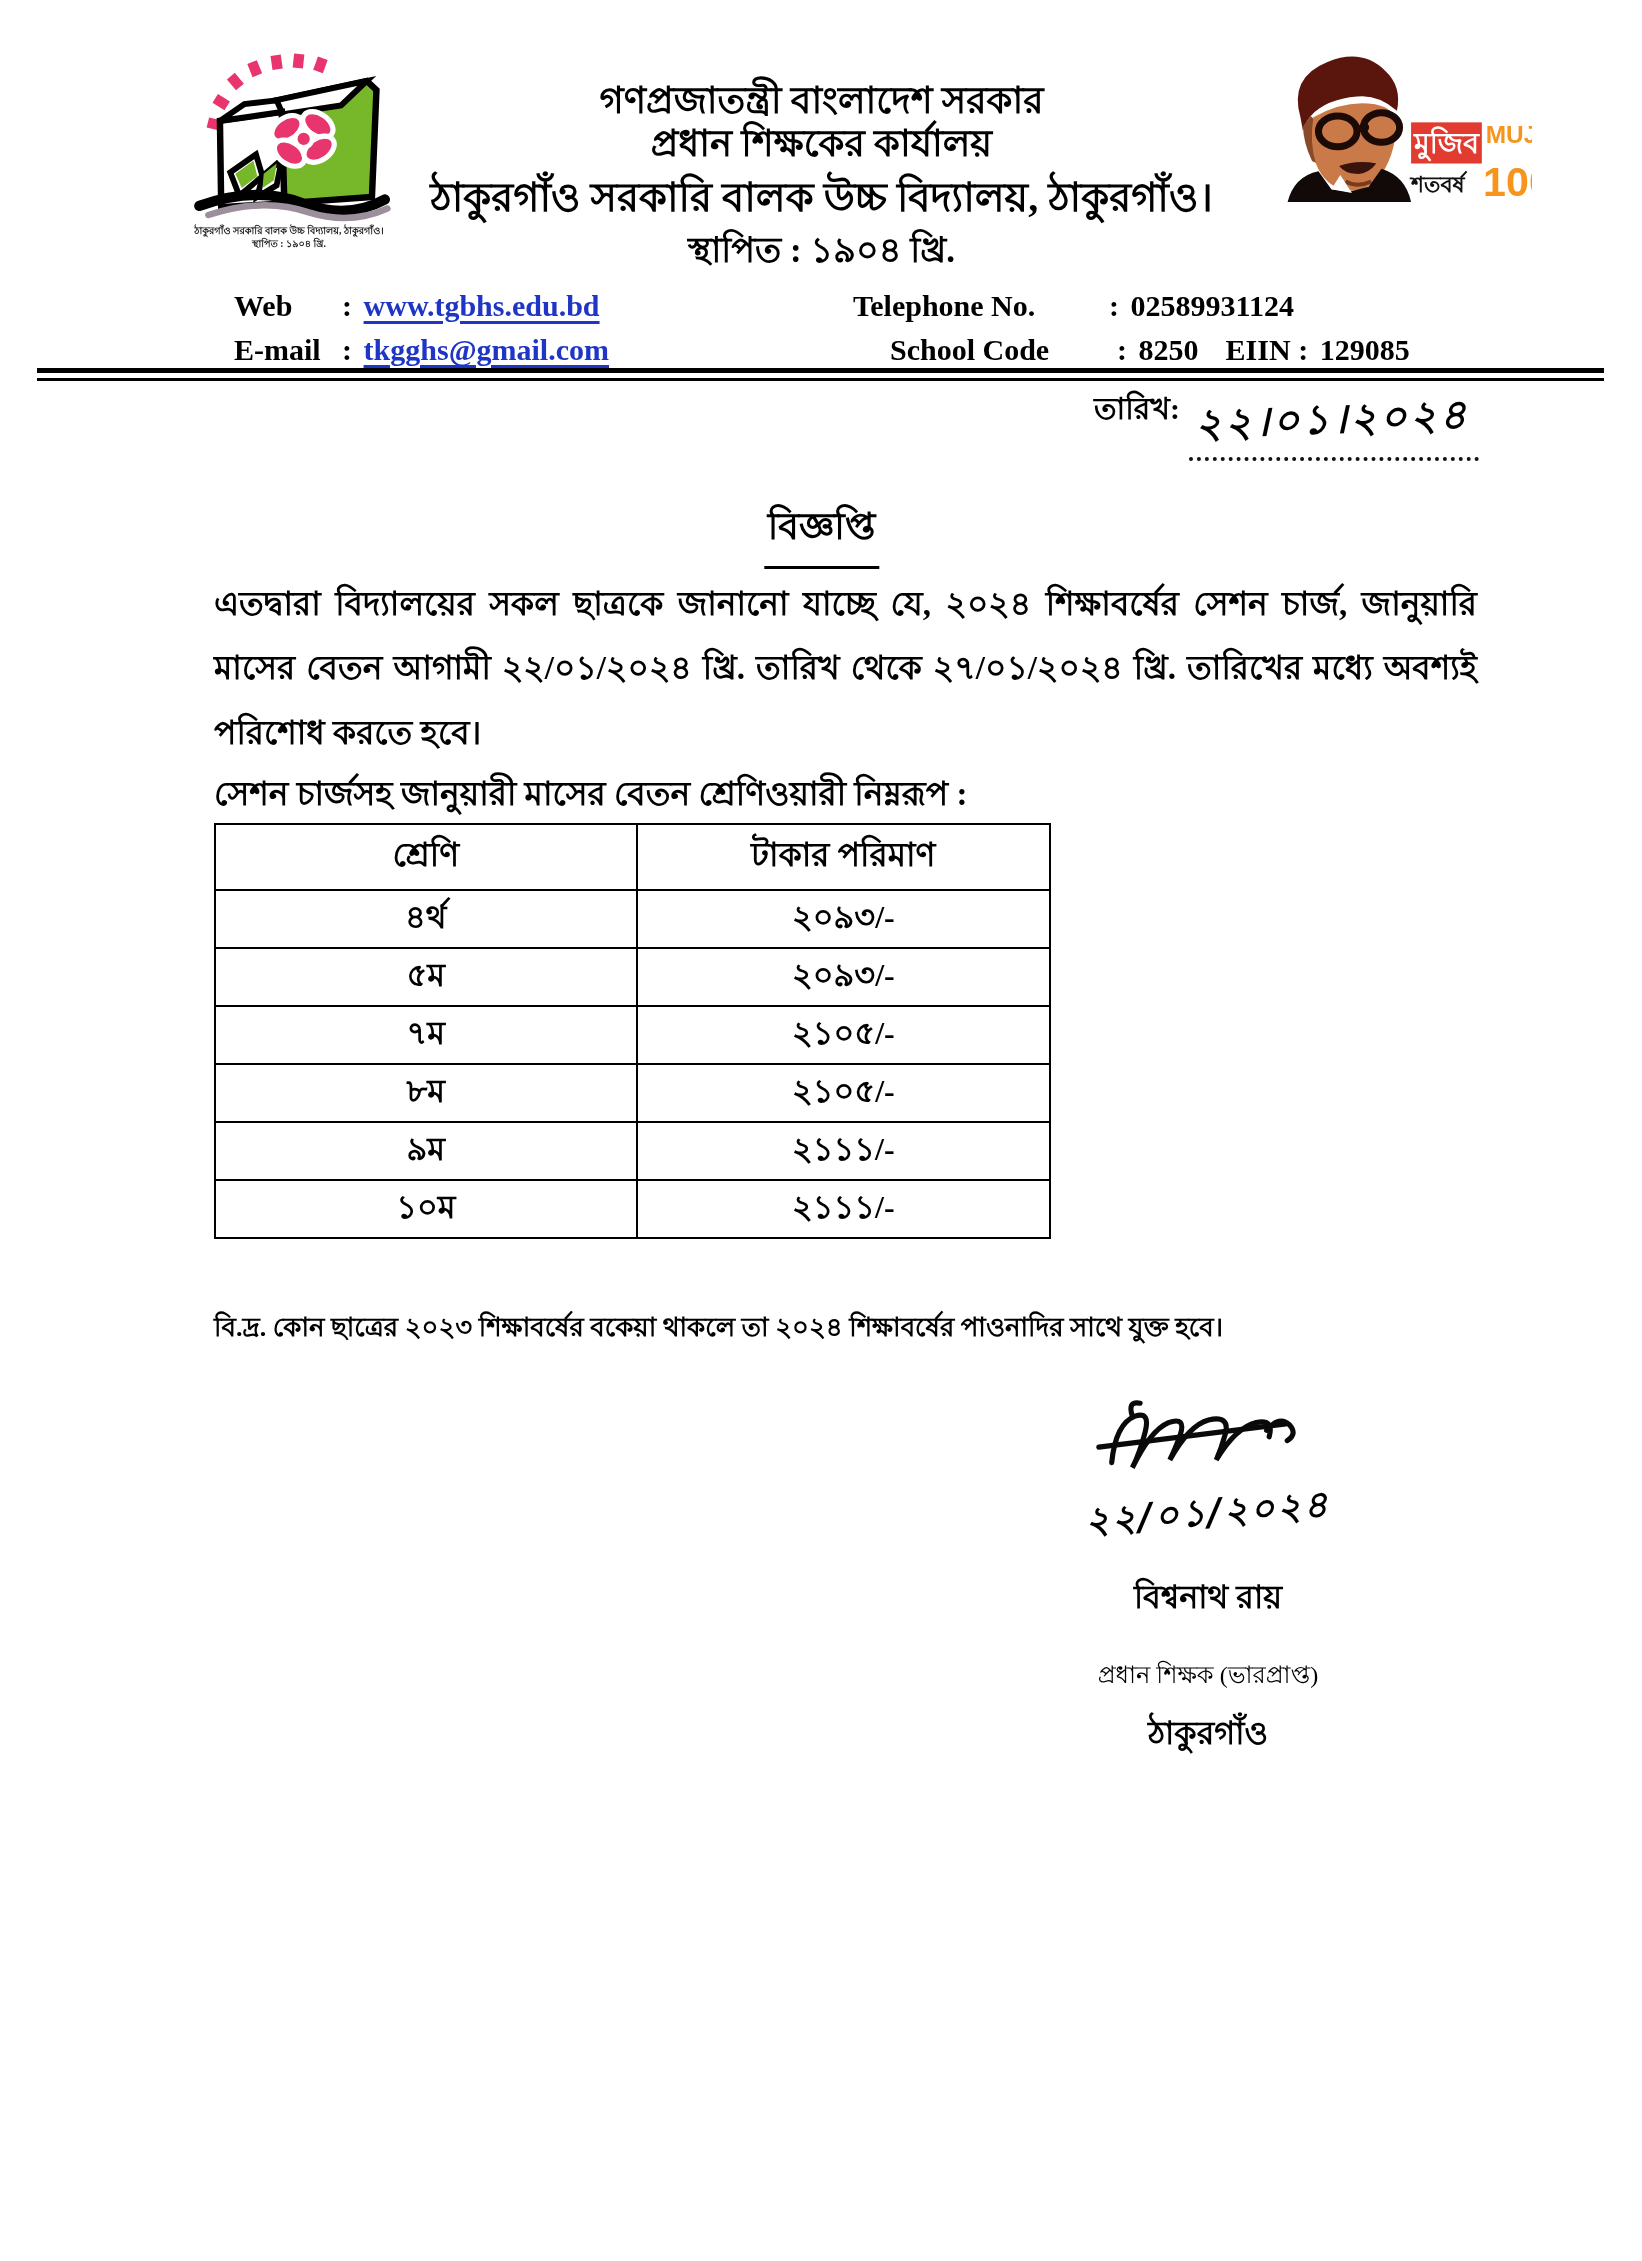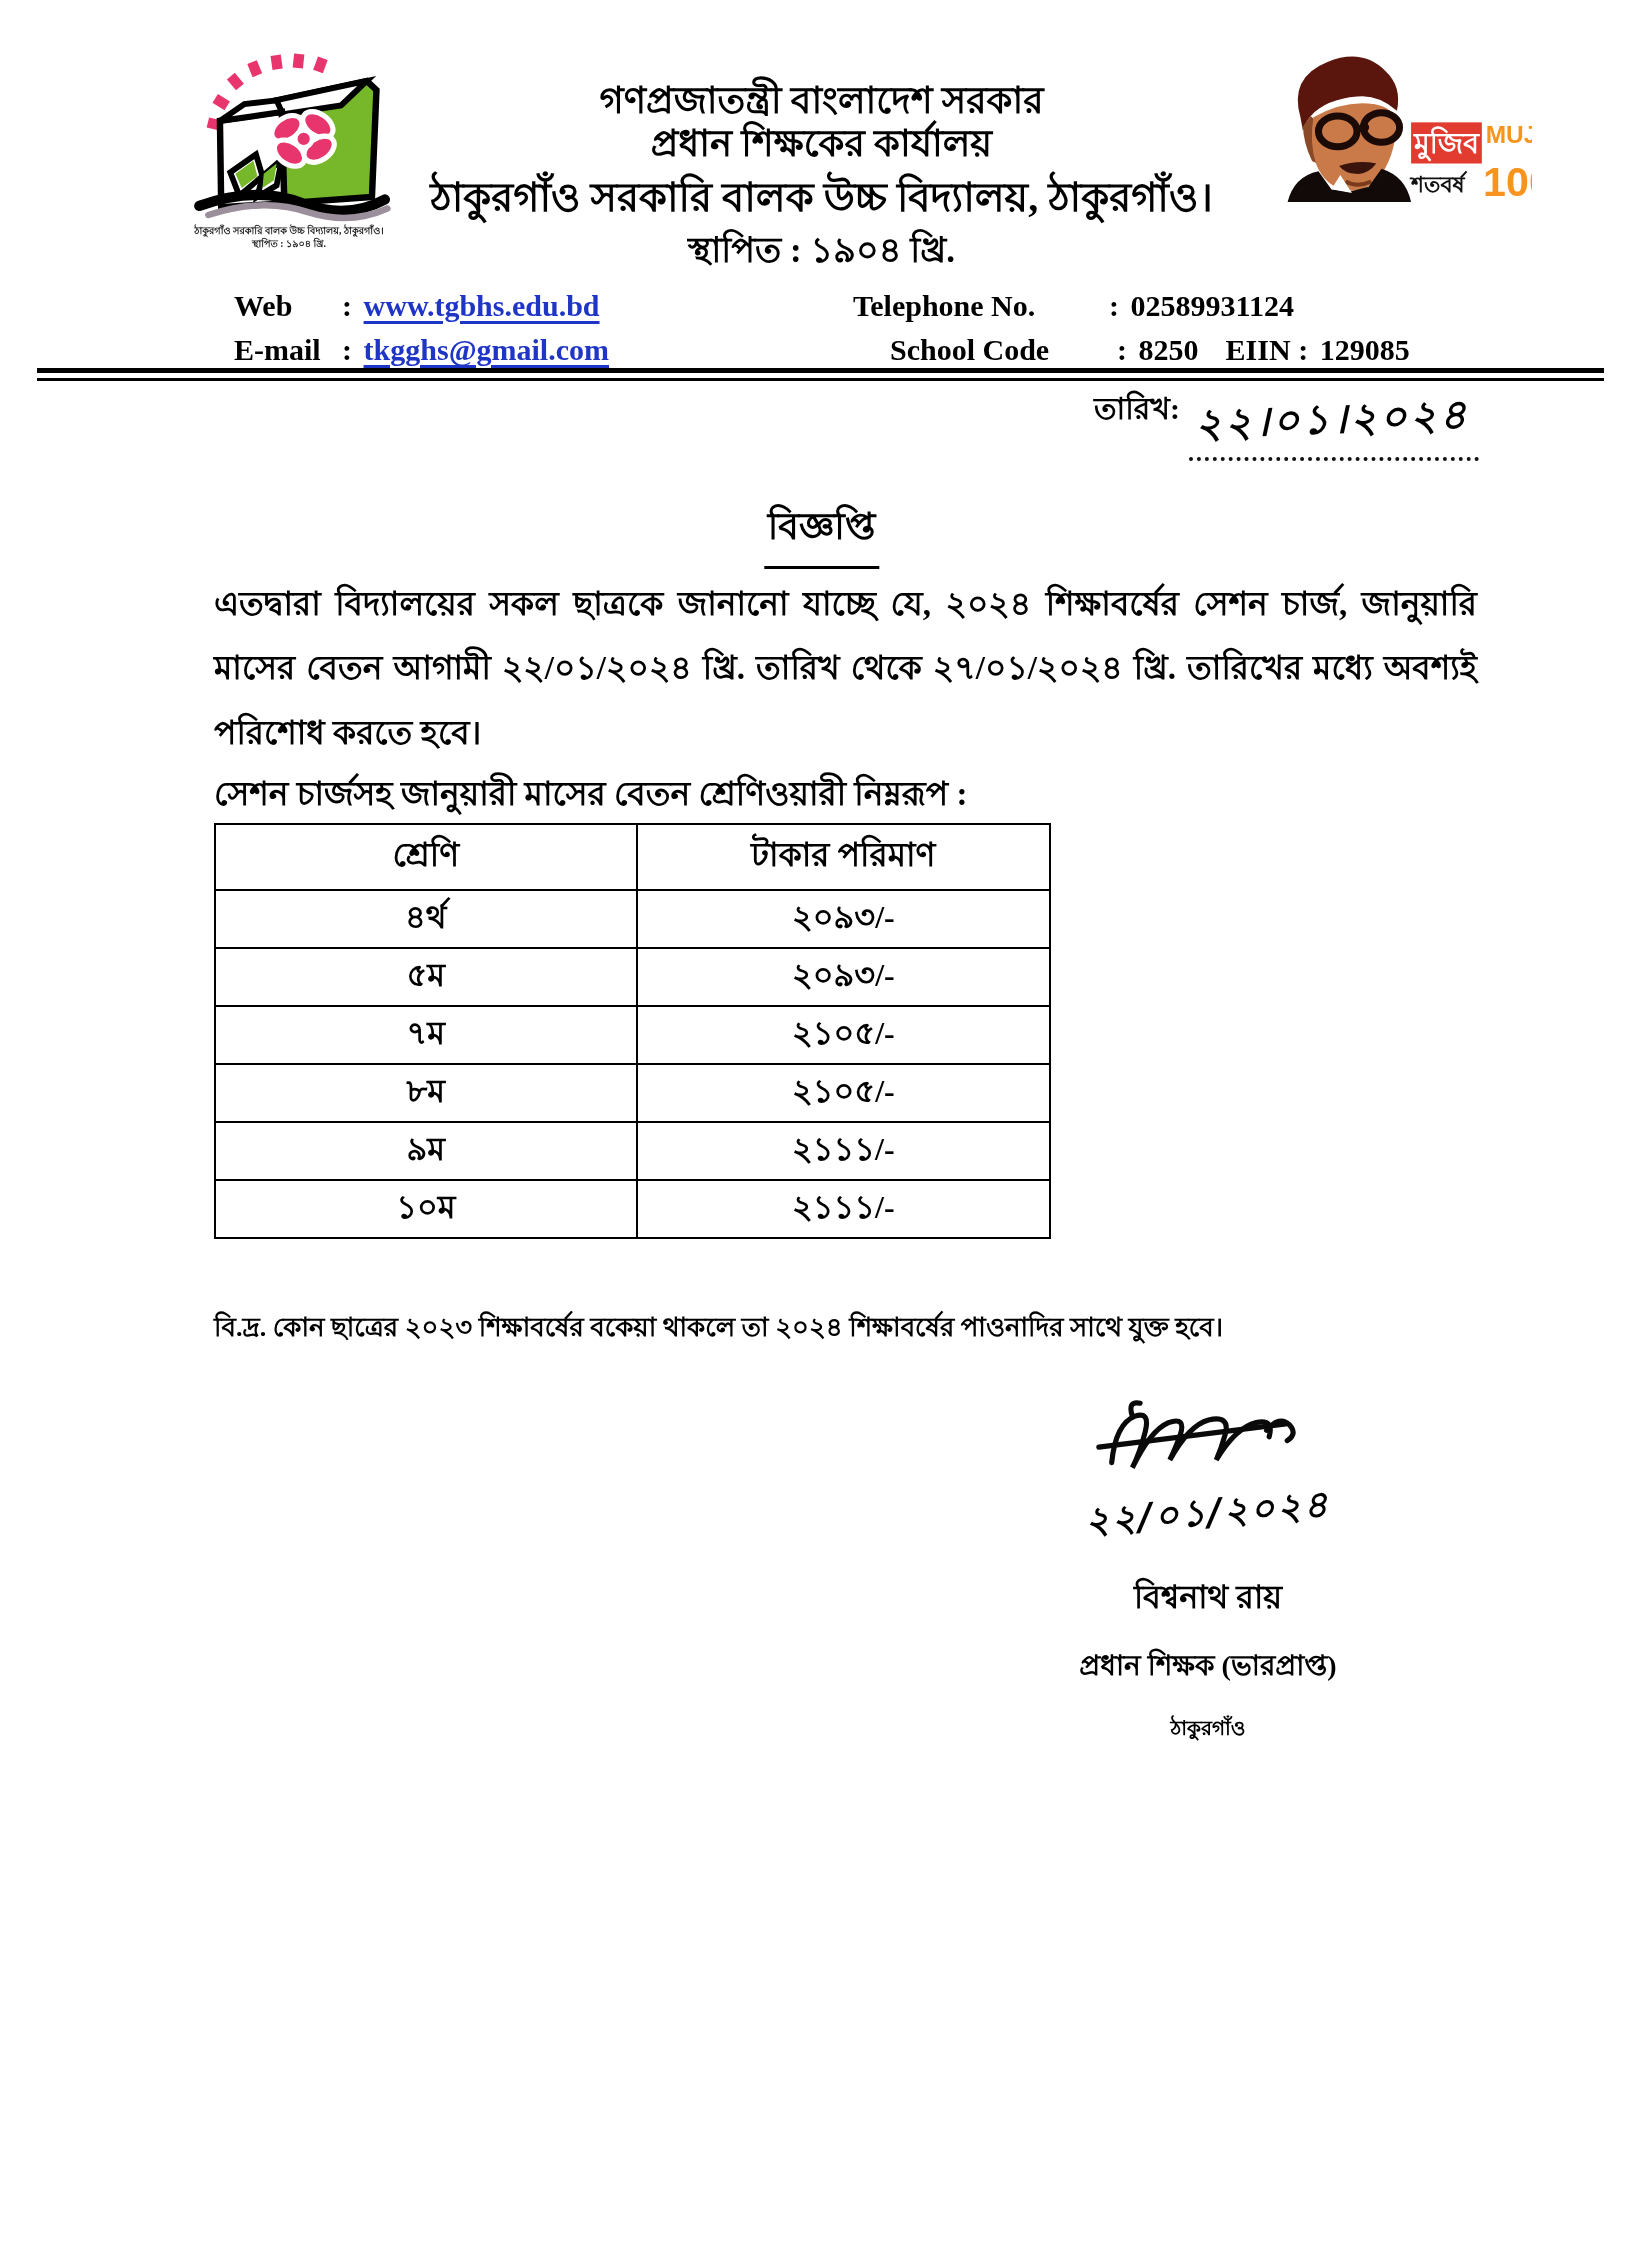--- a/index.html
+++ b/index.html
@@ -110,23 +110,23 @@
   .sign-scribble { display: block; margin: 0 auto -11.6px auto; }
   .sign-date {
     font-family: "DejaVu Sans", sans-serif;
     font-style: italic; font-weight: 600;
     font-size: 37px; letter-spacing: 2.6px;
     transform: rotate(-4deg);
     display: inline-block;
     margin-bottom: 9px;
   }
   .sign-name   { font-size: 32px; font-weight: 600; margin-top: 17px; }
-  .sign-title  { font-size: 28px; font-weight: 700; margin-top: 18px; }
+  .sign-title  { font-size: 24px; font-weight: 400; margin-top: 30px; }
   .sign-school { font-size: 32px; font-weight: 600; margin-top: 14px; }
-  .sign-place  { font-size: 20px; font-weight: 600; margin-top: 22px; }
+  .sign-place  { font-size: 32px; font-weight: 600; margin-top: 12px; }
 </style>
 </head>
 <body>
 
 <div class="page">
 
   <div class="logo-left">
     <svg width="219" height="174" viewBox="0 0 340 270">
 
       <g fill="#e8356d">

